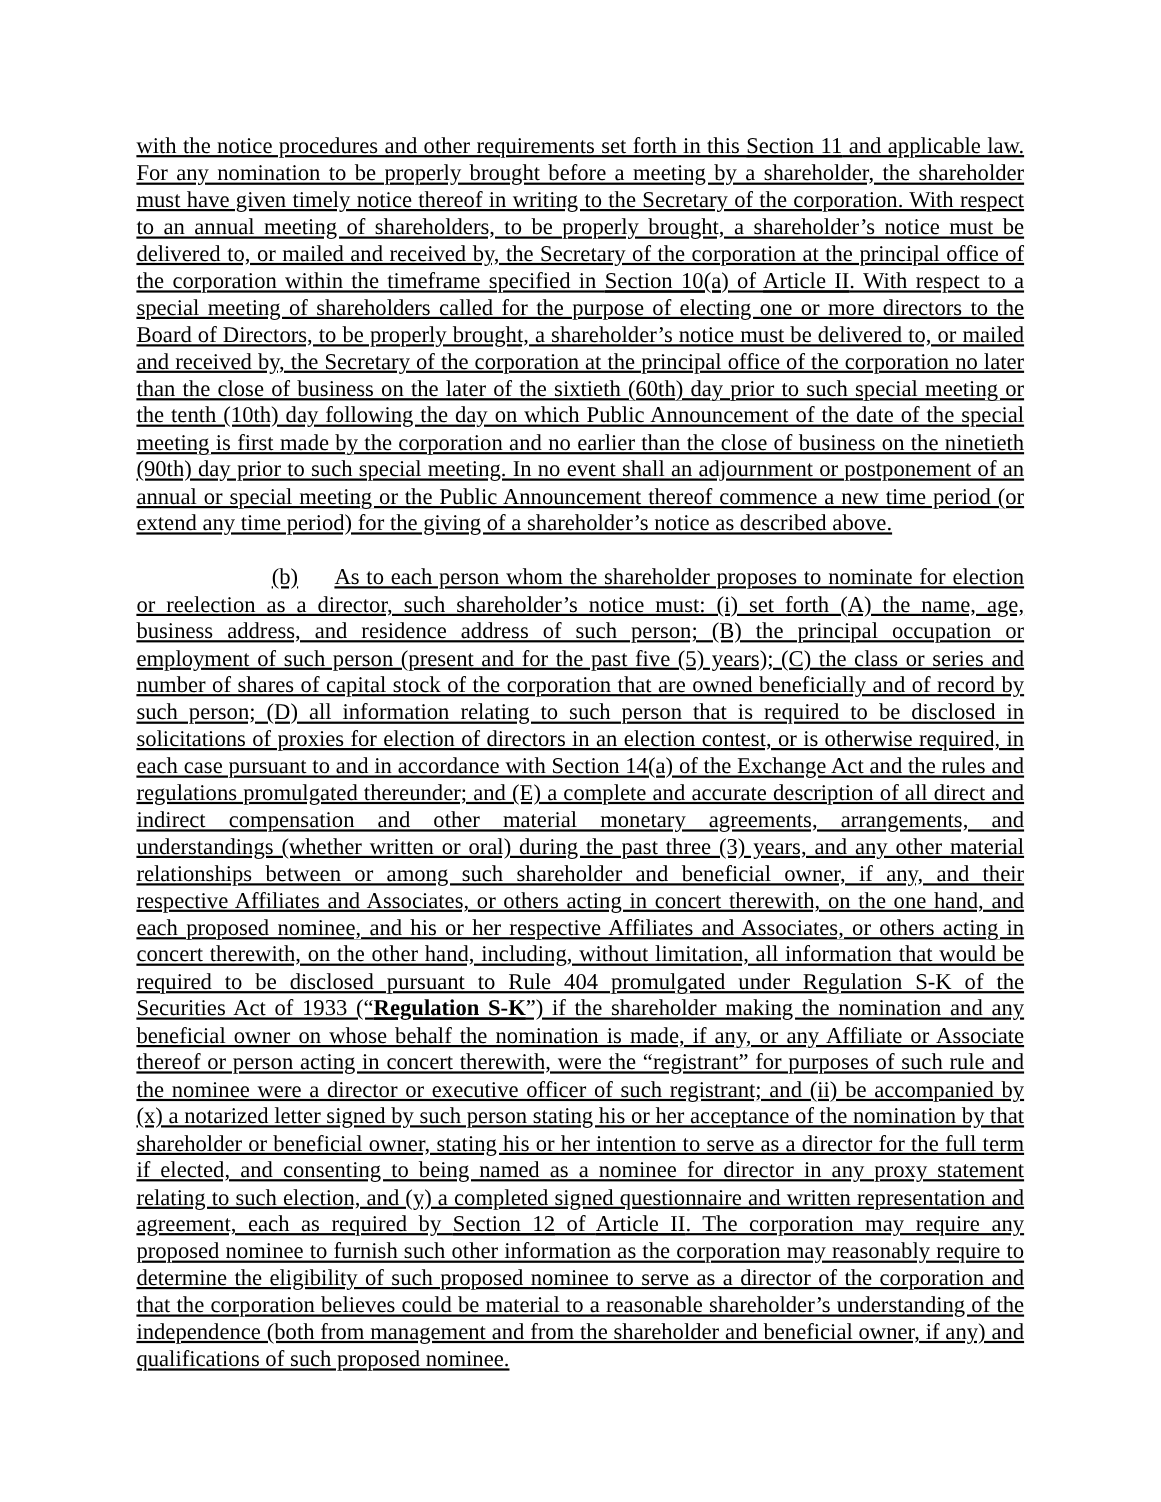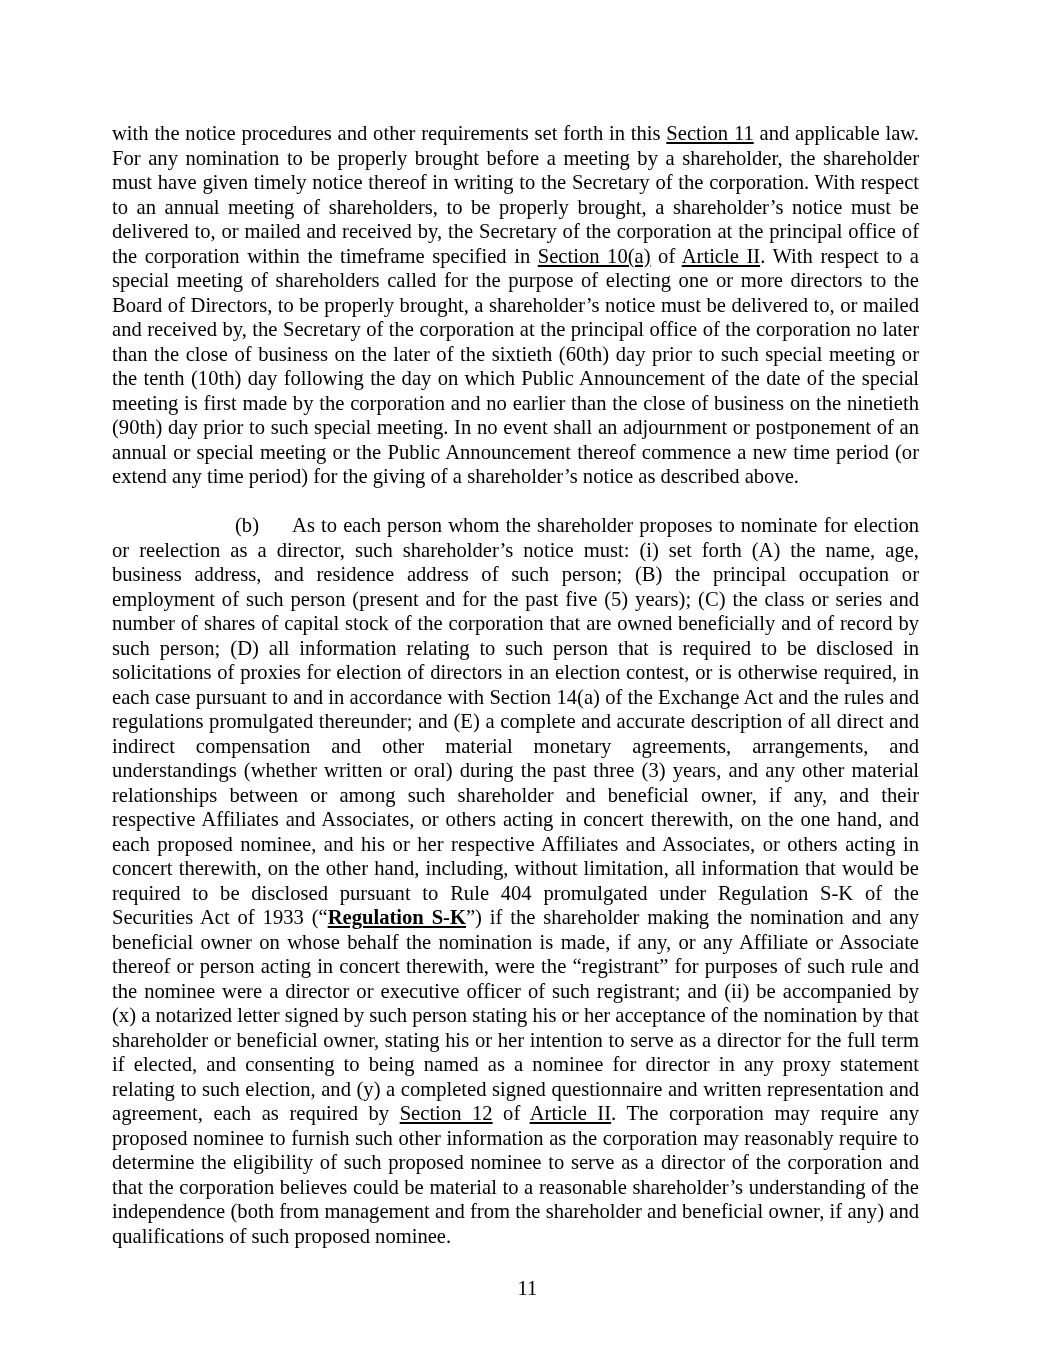--- a/index.html
+++ b/index.html
@@ -11,27 +11,28 @@
     position: relative;
     width: 1055px;
     height: 1365px;
     background: #ffffff;
     color: #000000;
     font-family: "Liberation Serif", "DejaVu Serif", serif;
     overflow: hidden;
   }
   .text-block {
     position: absolute;
-    left: 112px;
+    left: 124px;
     top: 121px;
     width: 807px;
     font-size: 20.6px;
     line-height: 24.5px;
     text-align: justify;
     text-justify: inter-word;
+    text-decoration: underline;
   }
   .para {
     margin: 0;
   }
   .para + .para {
     margin-top: 24.5px;
   }
   .para.indent {
     text-indent: 123px;
   }
@@ -57,14 +58,13 @@
   }
 </style>
 </head>
 <body>
 
 <div class="page">
   <div class="text-block">
       <p class="para"><span>with the notice procedures and other requirements set forth in this </span><span class="u">Section 11</span><span> and applicable law. For any nomination to be properly brought before a meeting by a shareholder, the shareholder must have given timely notice thereof in writing to the Secretary of the corporation. With respect to an annual meeting of shareholders, to be properly brought, a shareholder’s notice must be delivered to, or mailed and received by, the Secretary of the corporation at the principal office of the corporation within the timeframe specified in </span><span class="u">Section 10(a)</span><span> of </span><span class="u">Article II</span><span>. With respect to a special meeting of shareholders called for the purpose of electing one or more directors to the Board of Directors, to be properly brought, a shareholder’s notice must be delivered to, or mailed and received by, the Secretary of the corporation at the principal office of the corporation no later than the close of business on the later of the sixtieth (60th) day prior to such special meeting or the tenth (10th) day following the day on which Public Announcement of the date of the special meeting is first made by the corporation and no earlier than the close of business on the ninetieth (90th) day prior to such special meeting. In no event shall an adjournment or postponement of an annual or special meeting or the Public Announcement thereof commence a new time period (or extend any time period) for the giving of a shareholder’s notice as described above.</span></p>
       <p class="para indent"><span>(b)</span><span class="tab"></span><span>As to each person whom the shareholder proposes to nominate for election or reelection as a director, such shareholder’s notice must: (i) set forth (A) the name, age, business address, and residence address of such person; (B) the principal occupation or employment of such person (present and for the past five (5) years); (C) the class or series and number of shares of capital stock of the corporation that are owned beneficially and of record by such person; (D) all information relating to such person that is required to be disclosed in solicitations of proxies for election of directors in an election contest, or is otherwise required, in each case pursuant to and in accordance with Section 14(a) of the Exchange Act and the rules and regulations promulgated thereunder; and (E) a complete and accurate description of all direct and indirect compensation and other material monetary agreements, arrangements, and understandings (whether written or oral) during the past three (3) years, and any other material relationships between or among such shareholder and beneficial owner, if any, and their respective Affiliates and Associates, or others acting in concert therewith, on the one hand, and each proposed nominee, and his or her respective Affiliates and Associates, or others acting in concert therewith, on the other hand, including, without limitation, all information that would be required to be disclosed pursuant to Rule 404 promulgated under Regulation S-K of the Securities Act of 1933 (“</span><span class="u b">Regulation S-K</span><span>”) if the shareholder making the nomination and any beneficial owner on whose behalf the nomination is made, if any, or any Affiliate or Associate thereof or person acting in concert therewith, were the “registrant” for purposes of such rule and the nominee were a director or executive officer of such registrant; and (ii) be accompanied by (x) a notarized letter signed by such person stating his or her acceptance of the nomination by that shareholder or beneficial owner, stating his or her intention to serve as a director for the full term if elected, and consenting to being named as a nominee for director in any proxy statement relating to such election, and (y) a completed signed questionnaire and written representation and agreement, each as required by </span><span class="u">Section 12</span><span> of </span><span class="u">Article II</span><span>. The corporation may require any proposed nominee to furnish such other information as the corporation may reasonably require to determine the eligibility of such proposed nominee to serve as a director of the corporation and that the corporation believes could be material to a reasonable shareholder’s understanding of the independence (both from management and from the shareholder and beneficial owner, if any) and qualifications of such proposed nominee.</span></p>
     </div>
-  <div class="page-number">11</div>
 </div>
 
 </body></html>

